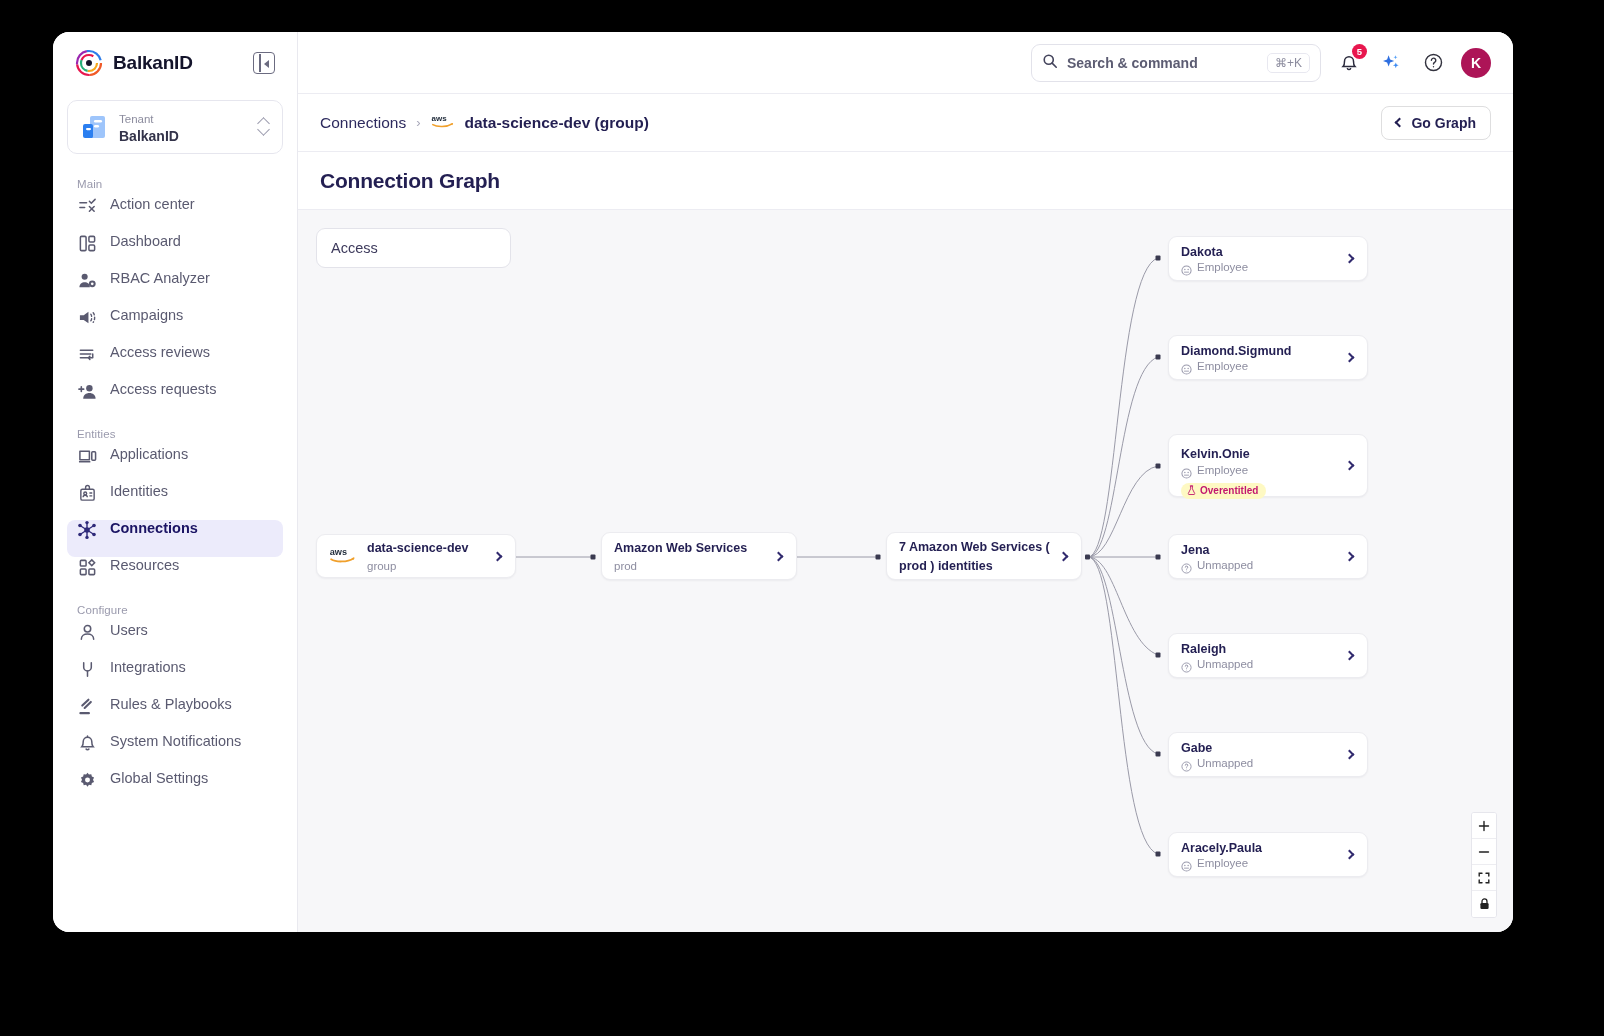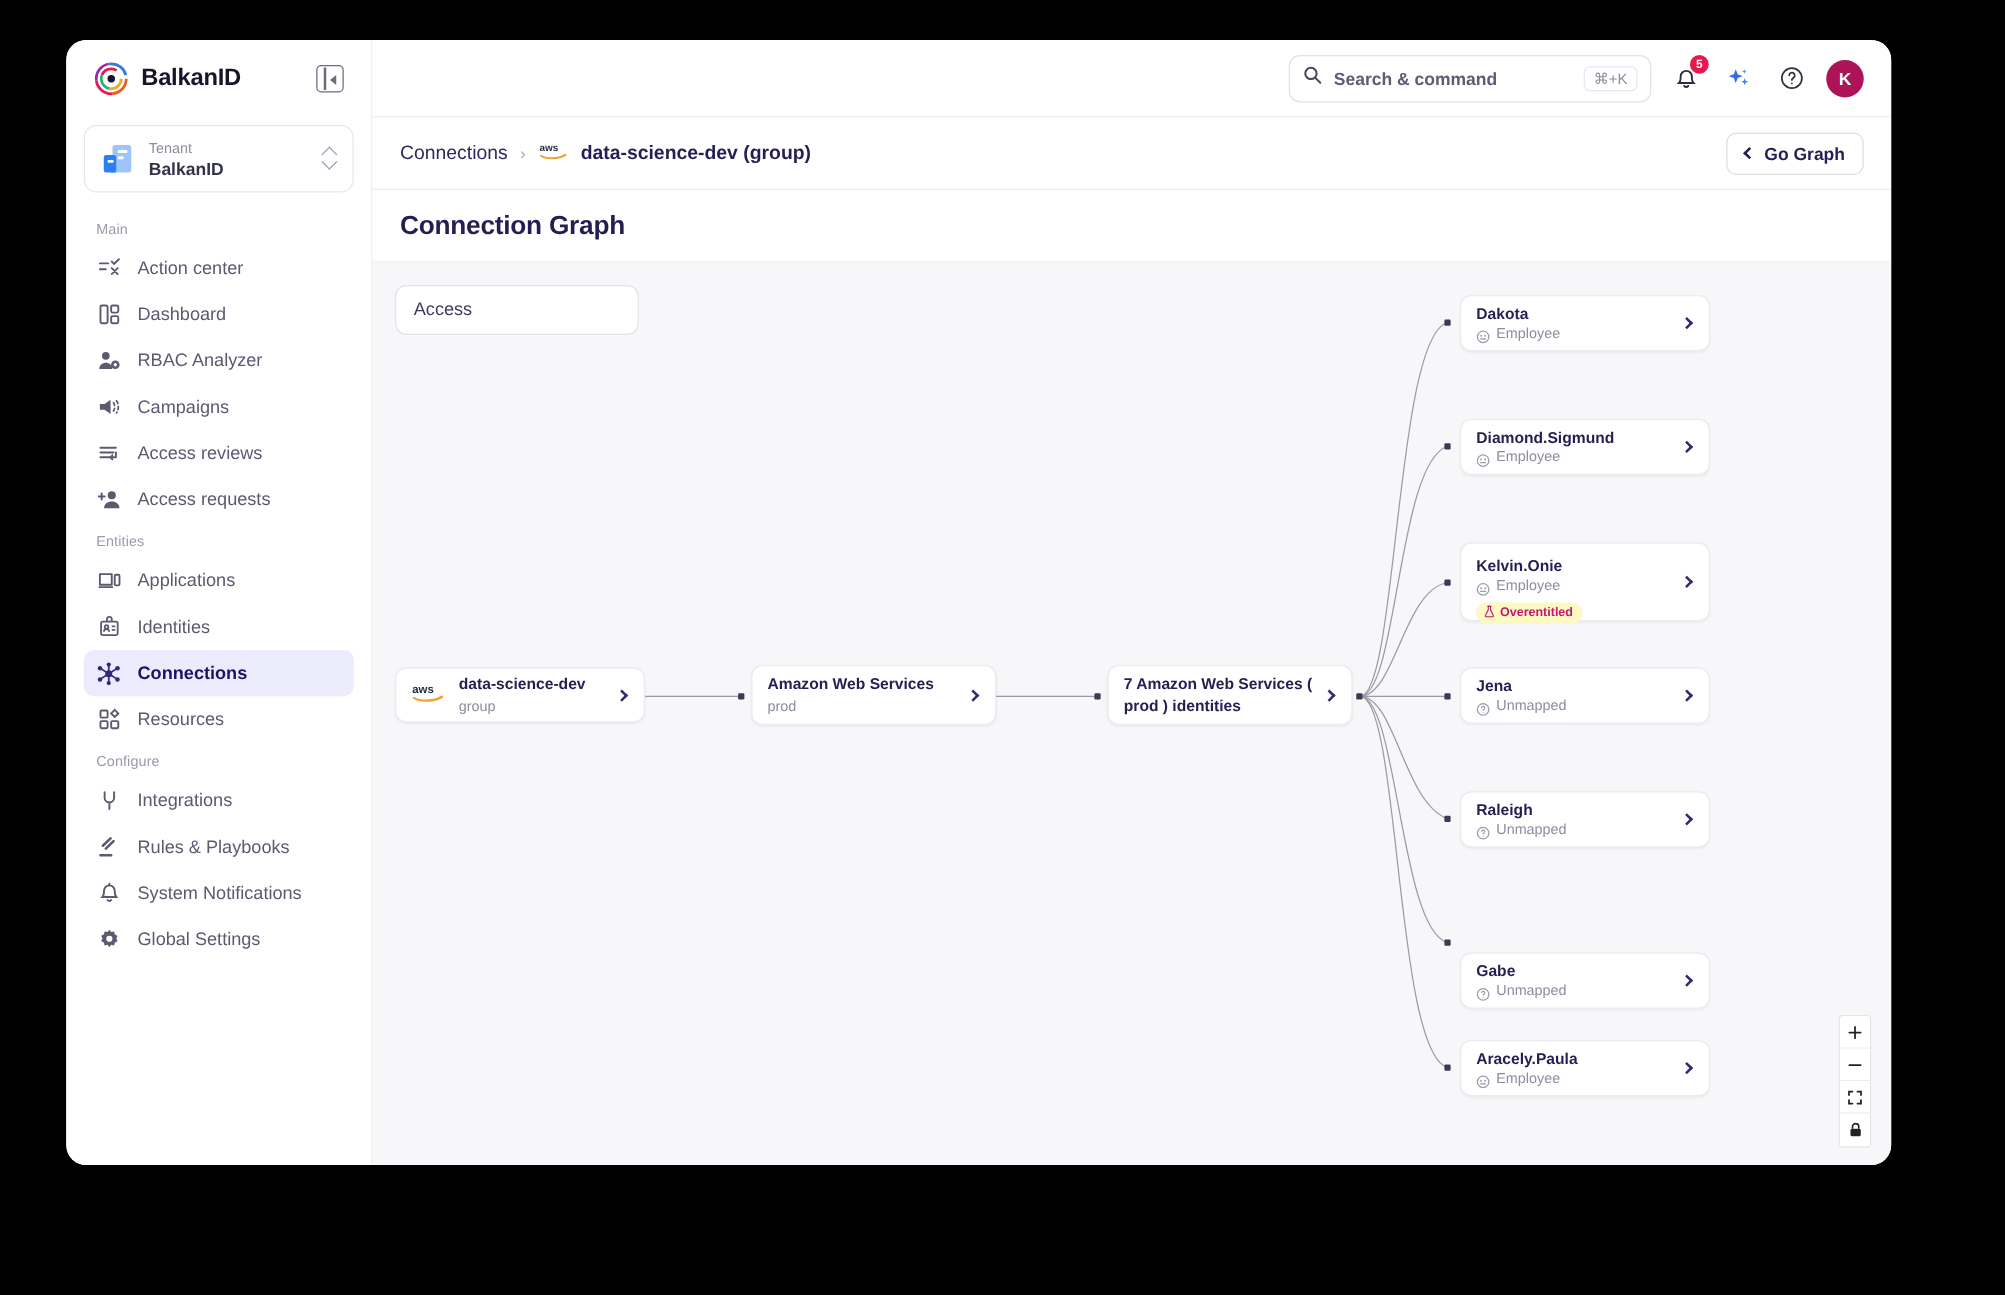--- a/index.html
+++ b/index.html
@@ -90,21 +90,21 @@
   }
   .tenant-caret::before { top: 2px; transform: rotate(45deg); }
   .tenant-caret::after { top: 8px; transform: rotate(225deg); }
 
   .nav-group-title {
     font-size: 11.5px; color: #9a9aad;
     padding: 10px 10px 6px 10px;
     letter-spacing: 0.1px;
   }
   .nav-item {
-    display: flex; align-items: center;
+    display: flex; align-items: flex-start;
     gap: 13px;
     height: 37px;
     padding: 0 10px;
     border-radius: 8px;
     cursor: pointer;
     color: #5a5a70;
     font-size: 14.5px;
   }
   .nav-item .nav-icon { width: 20px; height: 20px; flex: 0 0 20px; display:flex; align-items:center; justify-content:center;}
   .nav-item.active {
@@ -417,20 +417,29 @@
           <rect x="2.5" y="11.5" width="6" height="6" rx="1"></rect>
           <rect x="11.5" y="11.5" width="6" height="6" rx="1"></rect>
           <path d="M14.5 2l3 3-3 3-3-3z"></path>
         </svg>
       </span>
       <span>Resources</span>
     </div>
 
     <div class="nav-group-title">Configure</div>
 
+    <div class="nav-item">
+      <span class="nav-icon">
+        <svg width="19" height="19" viewBox="0 0 20 20" fill="none" stroke="#5a5a70" stroke-width="1.6" stroke-linecap="round">
+          <circle cx="10" cy="6" r="3.4"></circle>
+            <path d="M3.5 17c0-3.5 3-5.4 6.5-5.4s6.5 1.9 6.5 5.4"></path>
+        </svg>
+      </span>
+      <span>Users</span>
+    </div>
 
     <div class="nav-item">
       <span class="nav-icon">
         <svg width="19" height="19" viewBox="0 0 20 20" fill="none" stroke="#5a5a70" stroke-width="1.6" stroke-linecap="round">
           <path d="M6 3v4.5a4 4 0 008 0V3"></path>
             <path d="M10 11.5V17"></path>
         </svg>
       </span>
       <span>Integrations</span>
     </div>
@@ -686,21 +695,21 @@
                   <path d="M4.7 4.6a1.35 1.35 0 112.3 1c-.5.45-1 .6-1 1.25" stroke-linecap="round"></path>
                   <circle cx="6" cy="8.7" r="0.5" fill="#9a9aad" stroke="none"></circle>
                 </svg>
             </span>
             <span class="node-sub">Unmapped</span>
           </span>
         </span>
         <span class="chev-right"></span>
       </div>
 
-      <div class="node" style="left:870px; top:552px; width:200px; height:45px;">
+      <div class="node" style="left:870px; top:522px; width:200px; height:45px;">
         <span class="node-body">
           <span class="node-title">Gabe</span>
           <span class="node-sub-row">
             <span class="person-ico">
               <svg width="11" height="11" viewBox="0 0 12 12" fill="none" stroke="#9a9aad" stroke-width="1.05">
                   <circle cx="6" cy="6" r="5"></circle>
                   <path d="M4.7 4.6a1.35 1.35 0 112.3 1c-.5.45-1 .6-1 1.25" stroke-linecap="round"></path>
                   <circle cx="6" cy="8.7" r="0.5" fill="#9a9aad" stroke="none"></circle>
                 </svg>
             </span>

